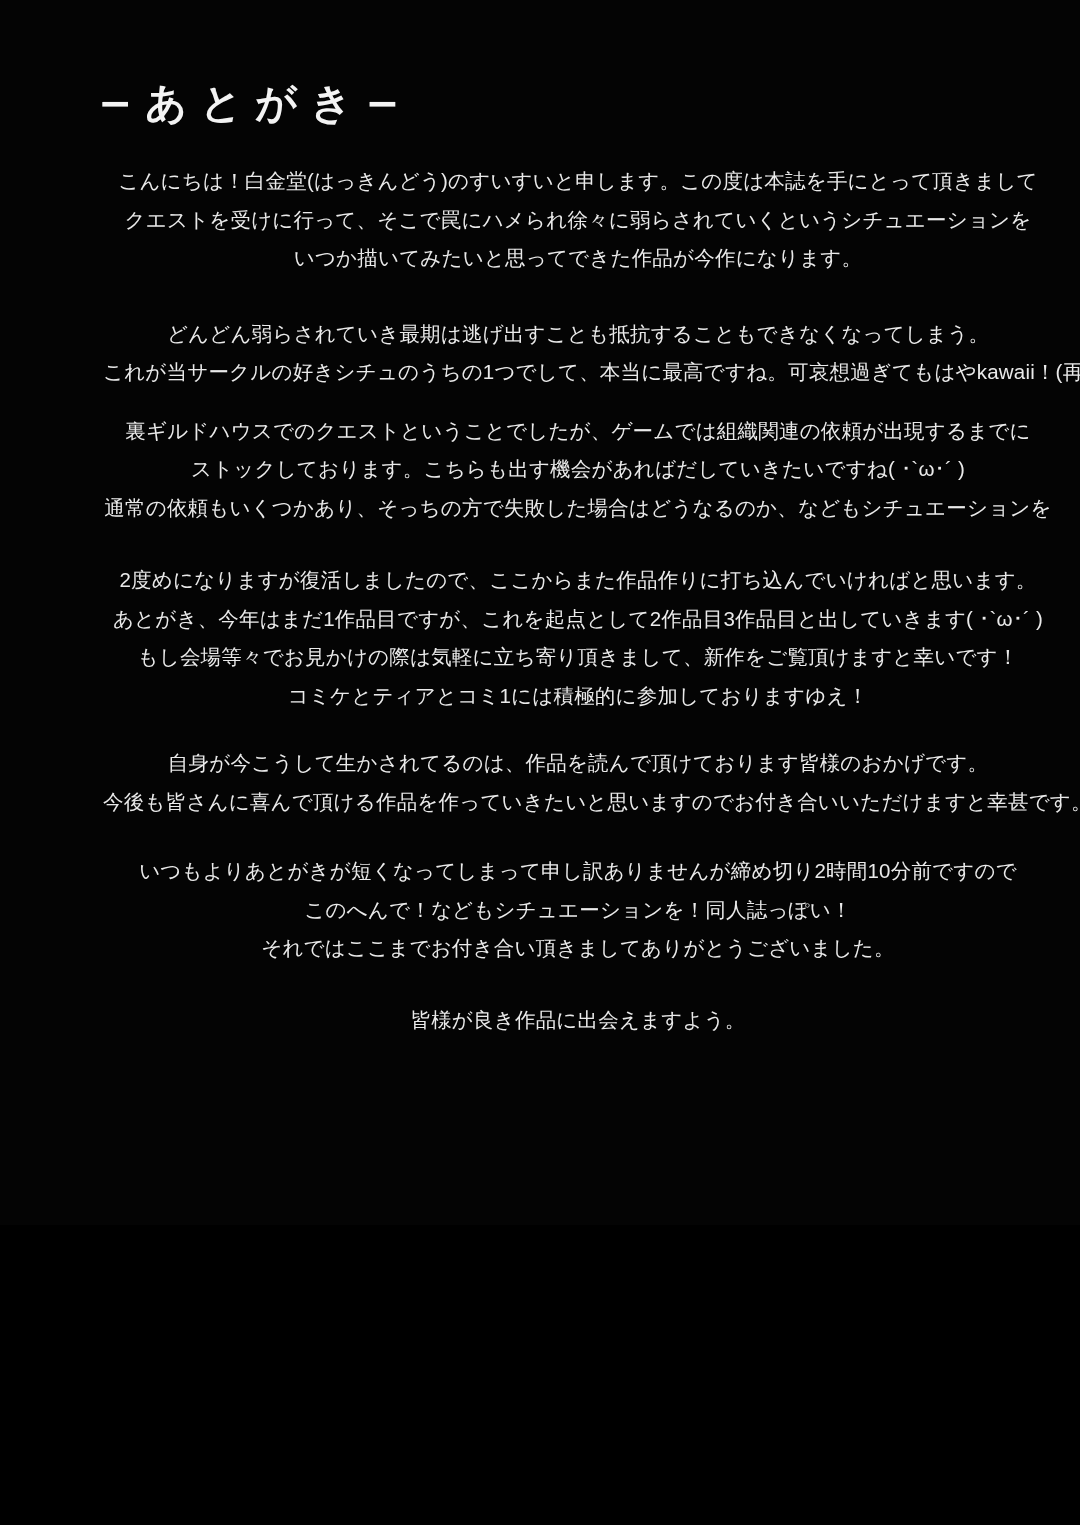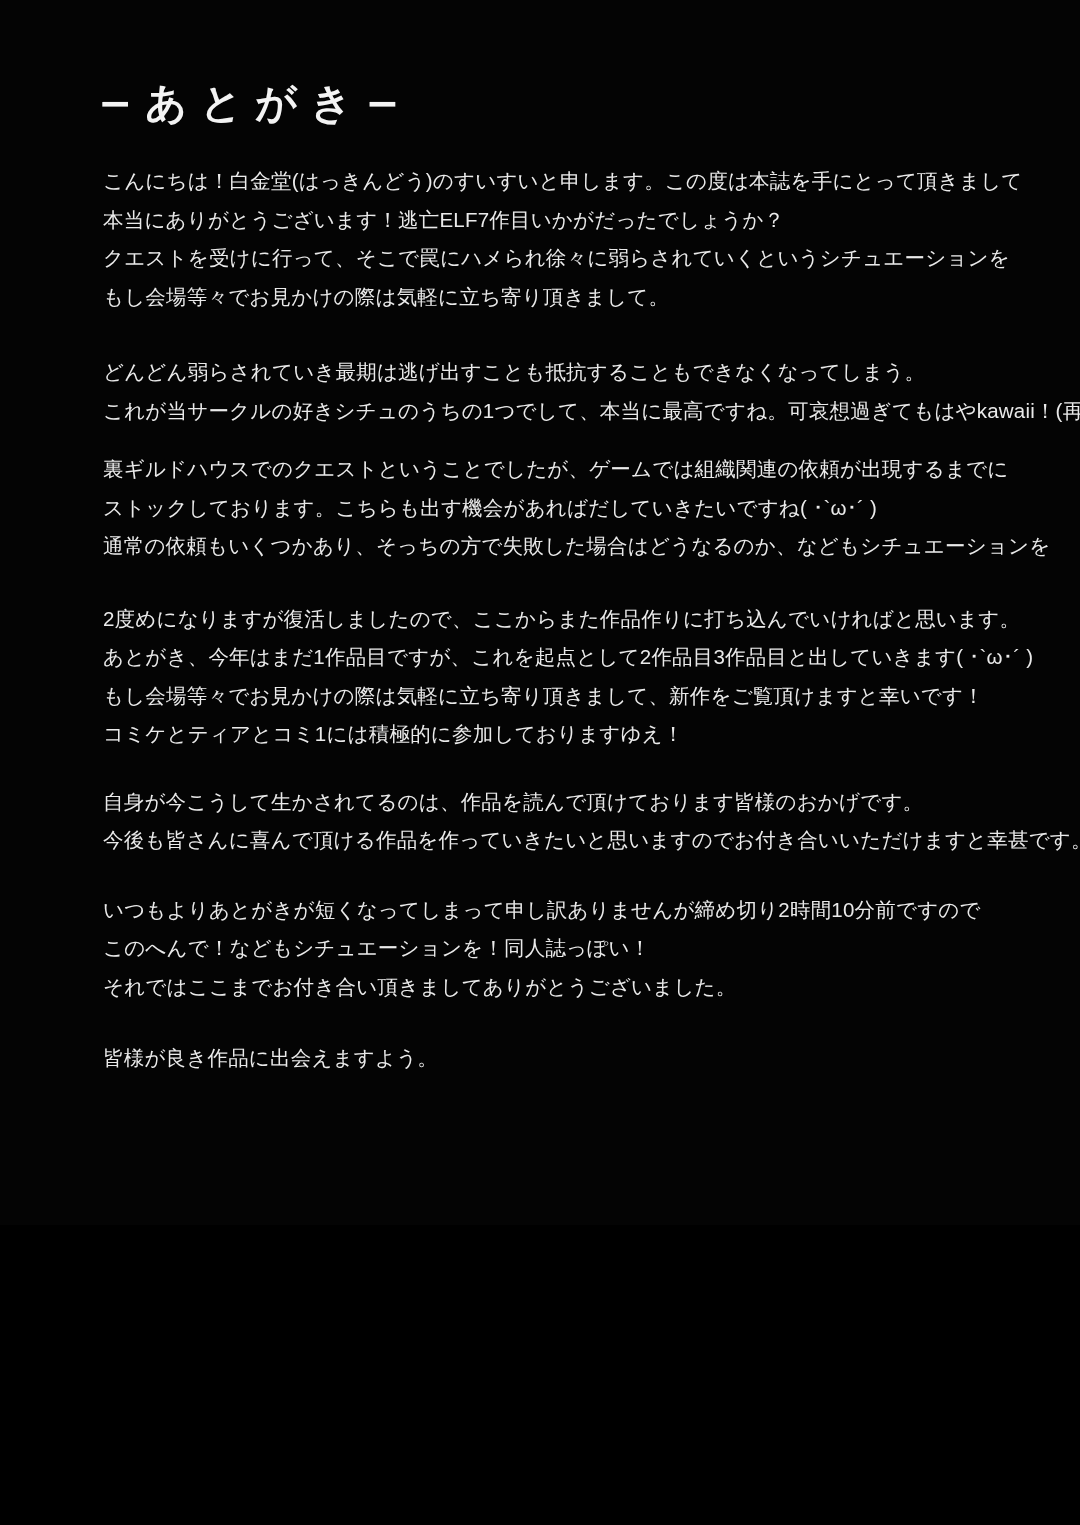--- a/index.html
+++ b/index.html
@@ -11,21 +11,21 @@
     font-family:"Liberation Sans","DejaVu Sans",sans-serif;
     overflow:hidden;
   }
   .title{
     position:absolute;left:98px;top:76px;margin:0;
     font-family:"DejaVu Serif","Liberation Serif",serif;
     font-size:41px;font-weight:bold;color:#f3f3f3;
     letter-spacing:13px;white-space:nowrap;
   }
   .body{position:absolute;left:103px;top:162px;width:950px;}
-  .para{margin:0;}
+  .para{margin:0;text-align:center;}
   .para p{
     margin:0;font-size:20.5px;line-height:38.5px;
     white-space:nowrap;color:#eaeaea;
     letter-spacing:0.2px;
   }
   .m1{margin-bottom:37px}
   .m2{margin-bottom:20px}
   .m3{margin-bottom:34px}
   .m4{margin-bottom:50px}
   .m5{margin-bottom:29px}
@@ -57,23 +57,22 @@
 <body>
 
 <div class="page">
 
   <h1 class="title">−あとがき−</h1>
 
   <div class="body">
 
     <div class="para m1">
       <p>こんにちは！白金堂(はっきんどう)のすいすいと申します。この度は本誌を手にとって頂きまして</p>
-      <p>本当にありがとうございます！逃亡ELF7作目いかがだったでしょうか？</p>
       <p>クエストを受けに行って、そこで罠にハメられ徐々に弱らされていくというシチュエーションを</p>
-      <p>もし会場等々でお見かけの際は気軽に立ち寄り頂きまして。</p>
+      <p>いつか描いてみたいと思ってできた作品が今作になります。</p>
     </div>
 
     <div class="para m2">
       <p>どんどん弱らされていき最期は逃げ出すことも抵抗することもできなくなってしまう。</p>
       <p>これが当サークルの好きシチュのうちの1つでして、本当に最高ですね。可哀想過ぎてもはやkawaii！(再)</p>
     </div>
 
     <div class="para m3">
       <p>裏ギルドハウスでのクエストということでしたが、ゲームでは組織関連の依頼が出現するまでに</p>
       <p>ストックしております。こちらも出す機会があればだしていきたいですね( ･`ω･´ )</p>

